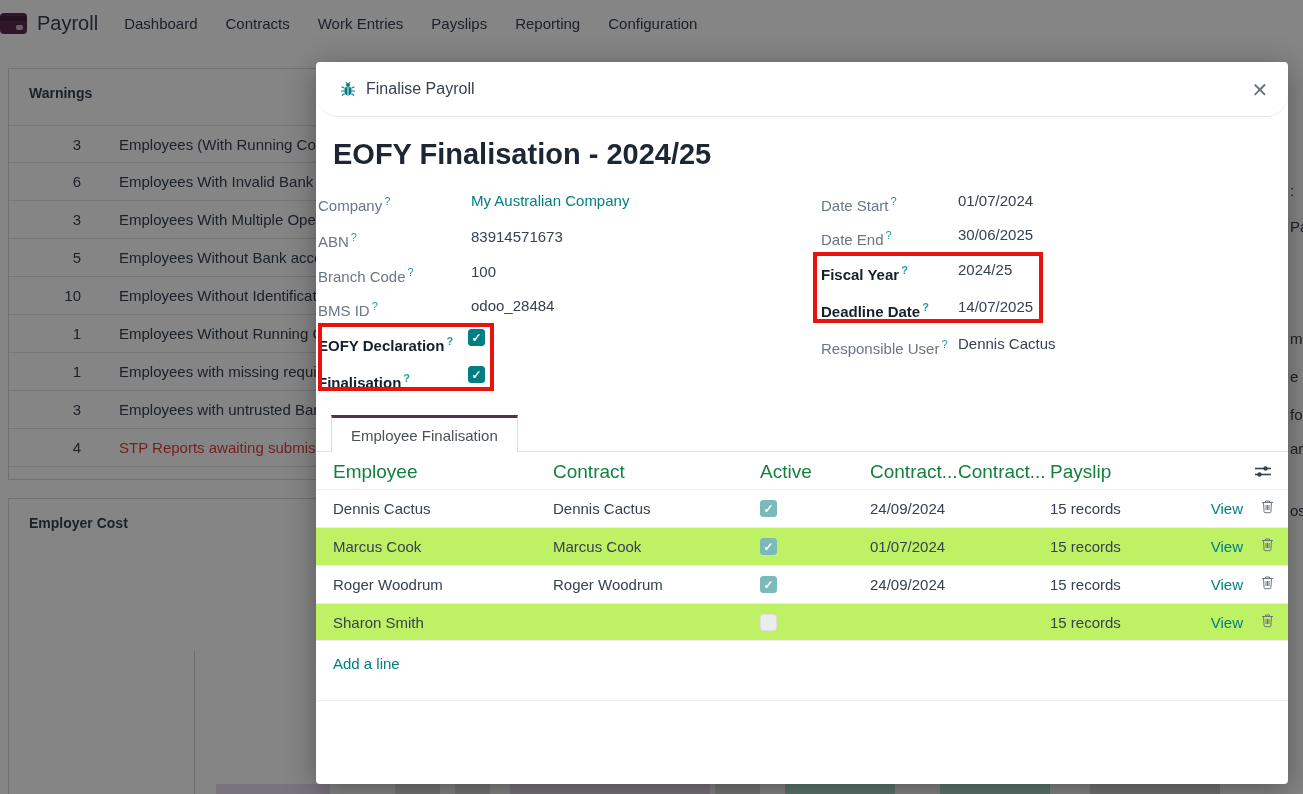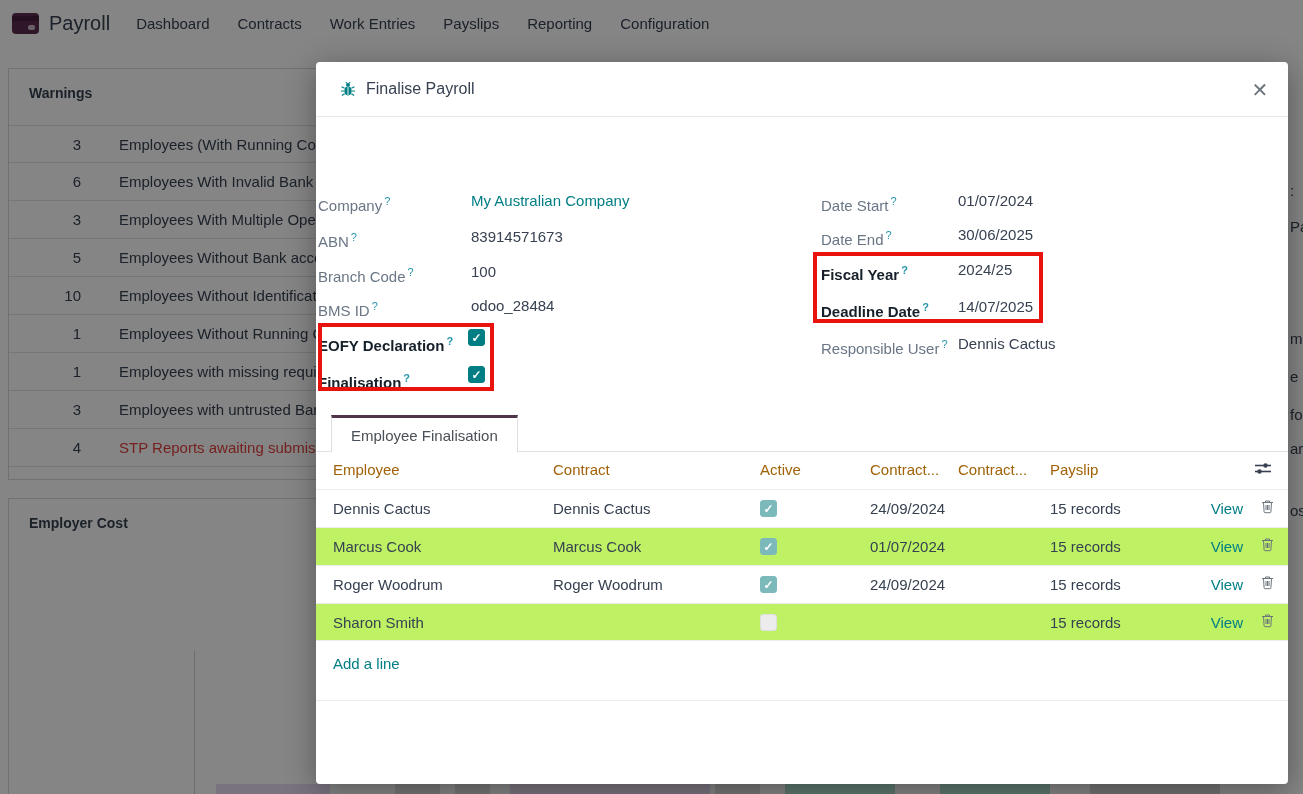--- a/index.html
+++ b/index.html
@@ -1,21 +1,21 @@
 <!DOCTYPE html>
 <html><head>
 <meta charset="utf-8">
 <style>
   * { box-sizing: border-box; margin: 0; padding: 0; }
   body { font-family: "Liberation Sans", sans-serif; background:#fff; }
   .screen { position:relative; width:1303px; height:794px; overflow:hidden; background:#fff; }
 
   
   .nav { position:absolute; top:0; left:0; width:100%; height:46px; background:#fff;
-         display:flex; align-items:center; padding-left:12px; color:#374151; }
+         display:flex; align-items:center; color:#374151; }
   .app-icon { width:27px; height:21px; border-radius:4px; background:#5b2c4f; position:relative; margin-right:10px; }
   .app-icon::before { content:""; position:absolute; top:3px; left:0; right:0; height:5px; background:#47203d; }
   .app-icon::after { content:""; position:absolute; right:4px; bottom:4px; width:7px; height:5px; border-radius:2px; background:#cbb7c4; }
   .app-name { font-size:20px; font-weight:500; margin-right:26px; }
   .nav-item { font-size:15px; margin-right:28px; }
 
   .card { position:absolute; background:#fff; border:1px solid #d9d9d9; }
   .warnings-card { left:8px; top:68px; width:312px; height:412px; overflow:hidden; }
   .card-title { font-size:14px; font-weight:700; color:#374151; padding:16px 0 0 20px; }
   .warn-row { position:relative; height:38px; border-bottom:1px solid #e2e2e2; font-size:15px; color:#374151;
@@ -32,21 +32,21 @@
   .bbar { position:absolute; top:784px; height:10px; }
   .frag { position:absolute; left:1290px; font-size:15px; color:#374151; white-space:nowrap; }
 
   
   .overlay { position:absolute; inset:0; background:rgba(0,0,0,0.48); z-index:5; }
 
   
   .modal { position:absolute; left:316px; top:62px; width:972px; height:722px; background:#fff;
            border-radius:4px; box-shadow:0 6px 30px rgba(0,0,0,.35); z-index:10; color:#374151; }
   .modal-header { position:absolute; top:0; left:0; right:0; height:55px; border-bottom:1px solid #e7e7e7;
-                  display:flex; align-items:center; padding-left:24px; }
+                  display:flex; align-items:center; padding-left:24px;border-radius:22px; }
   .modal-title { font-size:16px; margin-left:10px; color:#374151; }
   .modal-close { position:absolute; right:14px; top:14px; width:28px; height:28px; font-size:20px; color:#6c757d;
                  display:flex; align-items:center; justify-content:center; cursor:pointer; }
   .h1 { position:absolute; left:17px; top:76px; font-size:29px; font-weight:600; color:#1c2733; }
 
   .frow { position:absolute; height:22px; font-size:15px; line-height:20px; white-space:nowrap; }
   .flabel { position:absolute; left:0; color:#6a7685; }
   .flabel.bold { color:#16202a; font-weight:700; }
   .fhelp { color:#2596ab; font-size:11px; vertical-align:super; margin-left:2px; }
   .fvalue { position:absolute; color:#374151; }
@@ -60,21 +60,21 @@
                        display:flex; align-items:center; justify-content:center; }
   .cb.muted.checked { background:#7cb9bb; border-color:#7cb9bb; }
 
   .hl-box { position:absolute; border:4px solid #e8130d; z-index:50; pointer-events:none; }
 
   .tabs { position:absolute; left:0; right:0; top:353px; height:37px; border-bottom:1px solid #dee2e6; }
   .tab { position:absolute; left:15px; top:0; height:38px; padding:6px 19px; background:#fff;
          border:1px solid #dee2e6; border-top:3px solid #52344a; border-bottom:1px solid #fff;
          font-size:15px; color:#495057; display:flex; align-items:center; }
 
-  .thead { position:absolute; left:0; right:0; top:390px; height:37px; font-size:15px; font-weight:500; color:#a16207; }
+  .thead { position:absolute; left:0; right:0; top:390px; height:37px; font-size:19px; font-weight:500; color:#15803d; }
   .thead span { position:absolute; top:9px; }
   .th-icon { position:absolute; right:16px; top:11px; }
   .trow { position:absolute; left:0; right:0; height:38px; border-top:1px solid #ececec; font-size:15px; }
   .trow.alt { background:#bef264;text-decoration:underline; }
   .trow > span { position:absolute; top:10px; }
   .c1 { left:17px; } .c2 { left:237px; } .c3 { left:444px; } .c4 { left:554px; } .c5 { left:642px; } .c6 { left:734px; }
   .cview { right:45px; color:#017e84; font-weight:500; }
   .ctrash { right:14px; top:9px !important; }
   .add-line { position:absolute; left:17px; top:593px; font-size:15px; color:#017e84; }
   .sheet-end { position:absolute; left:0; right:0; top:638px; border-top:1px solid #ebebeb; }
@@ -174,20 +174,21 @@
         <ellipse cx="8" cy="10" rx="3.6" ry="4.4" fill="#017e84"></ellipse>
         <circle cx="8" cy="3.8" r="2" fill="#017e84"></circle>
         <path d="M8 6 v8" stroke="#ffffff" stroke-width="0.9"></path>
         <path d="M4.6 7.2 L1.6 5.8 M4.4 10 H1 M4.6 12.8 L1.9 14.6 M11.4 7.2 L14.4 5.8 M11.6 10 H15 M11.4 12.8 L14.1 14.6" stroke="#017e84" stroke-width="1.2" fill="none"></path>
         <path d="M6.9 2.3 L5.7 0.9 M9.1 2.3 L10.3 0.9" stroke="#017e84" stroke-width="1"></path>
       </svg>
       <span class="modal-title">Finalise Payroll</span>
       <span class="modal-close">✕</span>
     </div>
 
+    <div class="h1">EOFY Finalisation - 2024/25</div>
 
     <div class="col-l">
       <div class="frow" style="top:129px;">
         <span class="flabel"><span>Company</span><sup class="fhelp">?</sup></span>
         <span class="fvalue link">My Australian Company</span>
       </div>
       <div class="frow" style="top:165px;">
         <span class="flabel"><span>ABN</span><sup class="fhelp">?</sup></span>
         <span class="fvalue">83914571673</span>
       </div>

